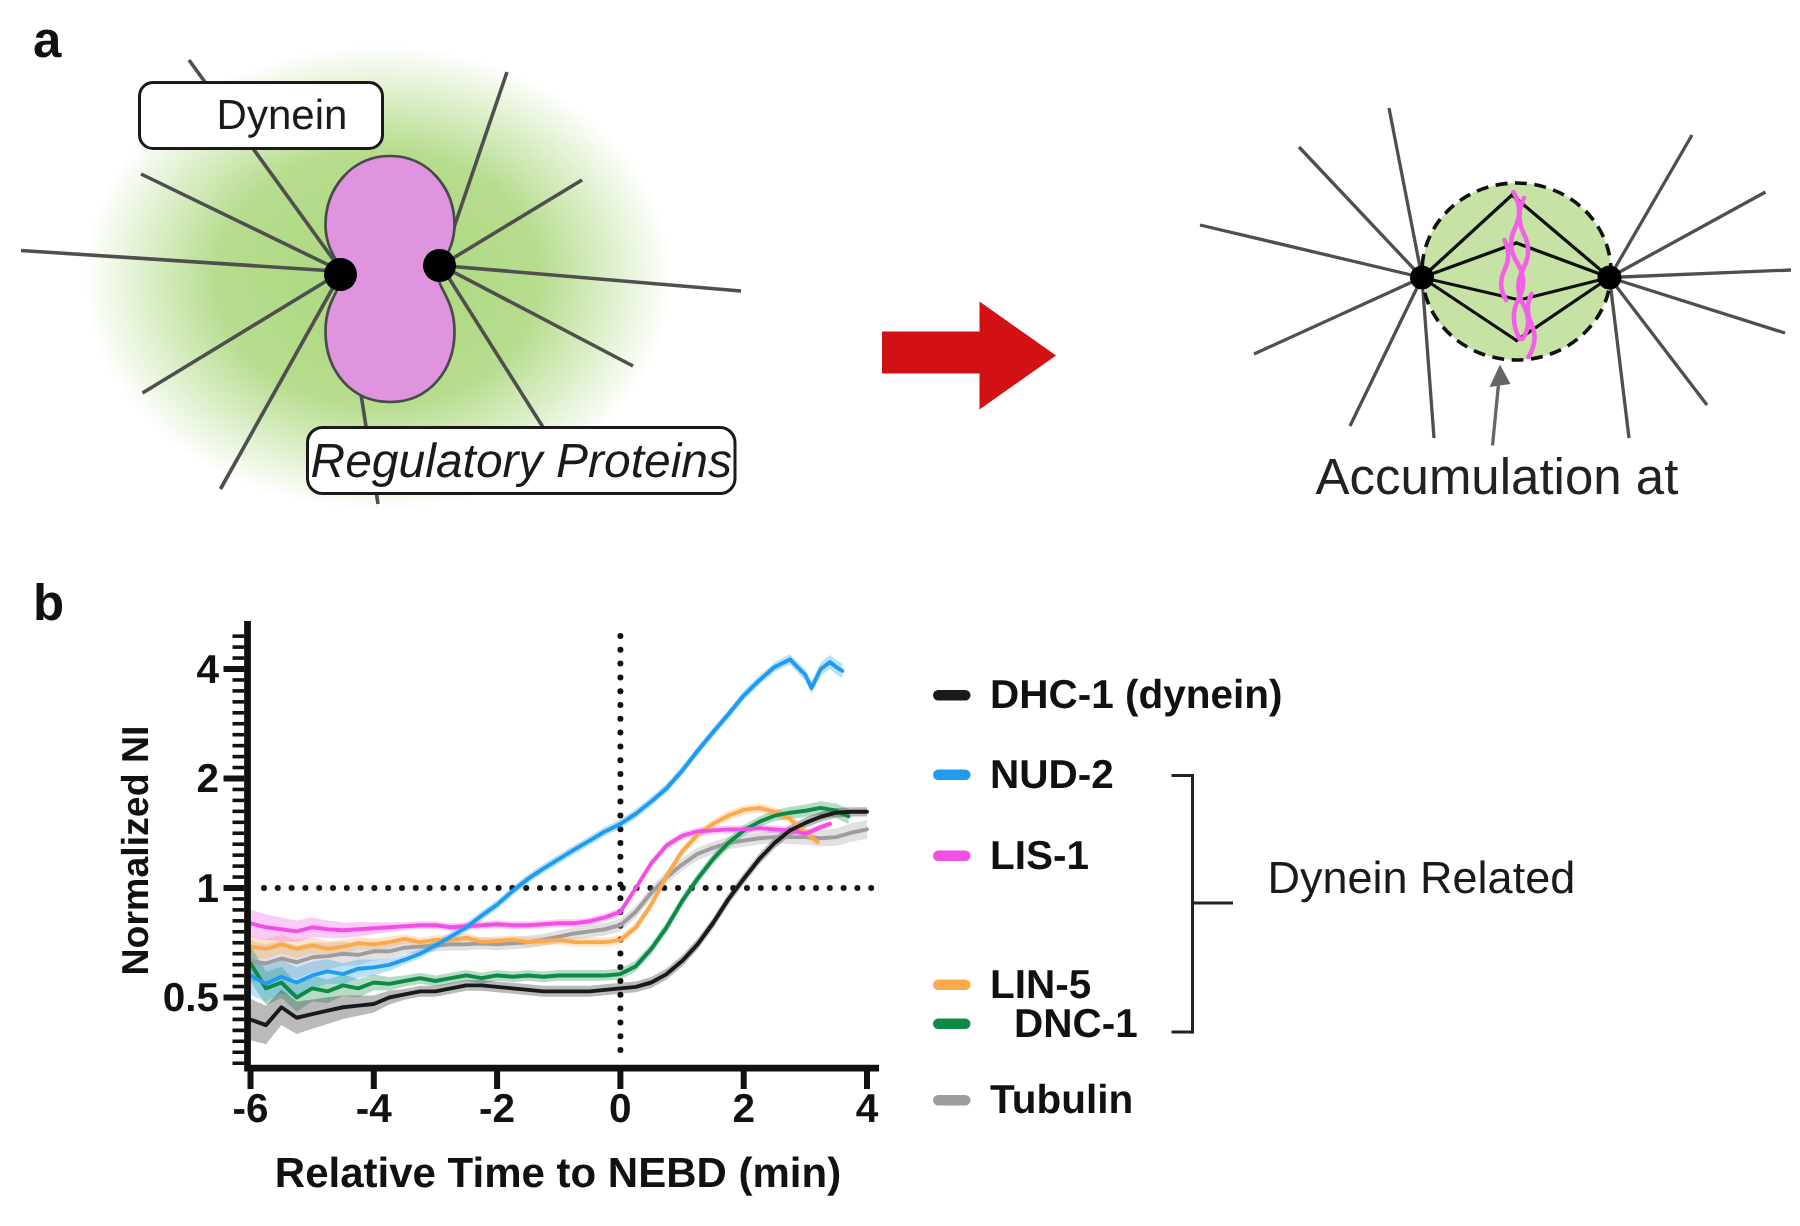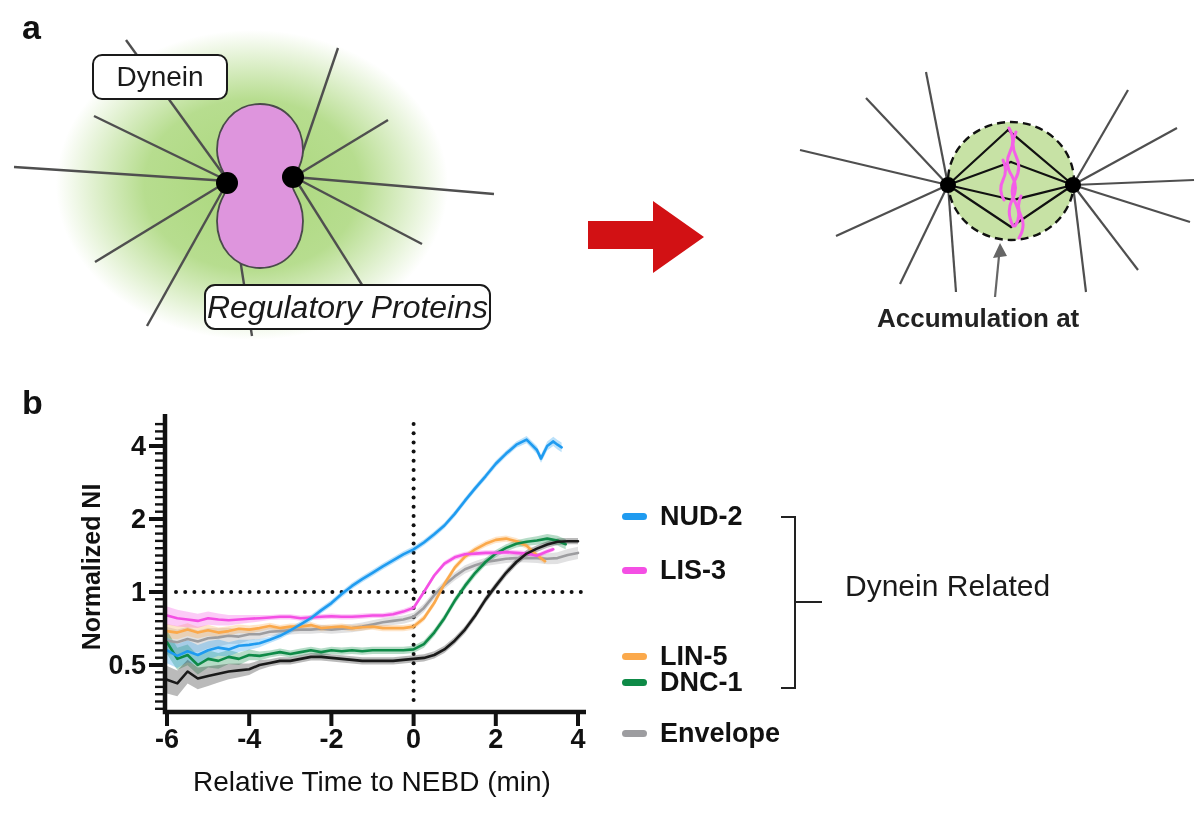--- a/index.html
+++ b/index.html
@@ -4,30 +4,30 @@
 <style>
   html,body{margin:0;padding:0;background:#fff;}
   .page{position:relative;width:1200px;height:817px;background:#ffffff;overflow:hidden;
         font-family:"Liberation Sans",sans-serif;color:#111;}
   svg.layer{position:absolute;left:0;top:0;}
   .panel-letter{position:absolute;font-size:34px;font-weight:bold;color:#111;z-index:5;}
   #letter-a{left:22px;top:8px;}
   #letter-b{left:22px;top:383px;}
   .label-box{position:absolute;display:flex;align-items:center;justify-content:center;
              background:#fff;border:2.5px solid #1a1a1a;font-weight:500;color:#1a1a1a;z-index:4;}
-  #dynein-box{left:92px;top:54px;width:132px;height:42px;border-radius:10px;font-size:28px;}
+  #dynein-box{left:92px;top:54px;width:132px;height:42px;border-radius:10px;font-size:28px;padding-left:28px;}
   #reg-box{left:204px;top:284px;width:283px;height:42px;border-radius:11px;font-size:32px;font-style:italic;}
   #nebd-title{position:absolute;left:531px;top:112px;font-size:28px;line-height:34px;
               font-weight:500;color:#1b1b1b;z-index:4;}
-  #accum-label{position:absolute;left:877px;top:303px;font-size:26px;line-height:31px;
-               font-weight:700;color:#222;z-index:4;}
+  #accum-label{position:absolute;left:877px;top:303px;font-size:34px;line-height:31px;
+               font-weight:400;color:#222;z-index:4;}
   #ylabel{position:absolute;left:91px;top:567px;transform:translate(-50%,-50%) rotate(-90deg);
           white-space:nowrap;font-size:25px;font-weight:bold;z-index:4;}
   #xlabel{position:absolute;left:372px;top:766px;transform:translateX(-50%);
-          white-space:nowrap;font-size:28px;font-weight:normal;z-index:4;}
+          white-space:nowrap;font-size:28px;font-weight:bold;z-index:4;}
   .legend-row{position:absolute;left:622px;height:28px;display:flex;align-items:center;z-index:4;}
   .legend-row .swatch{width:25px;height:7px;border-radius:4px;margin-right:13px;background:#999;}
   .legend-row .legend-label{font-size:27px;font-weight:bold;color:#111;white-space:nowrap;}
   .bracket-part{position:absolute;background:#222;z-index:3;}
   #bracket-v{left:794px;top:516px;width:2px;height:173px;}
   #bracket-top{left:781px;top:516px;width:14px;height:2px;}
   #bracket-bottom{left:781px;top:687px;width:14px;height:2px;}
   #bracket-mid{left:796px;top:601px;width:26px;height:2px;}
   #group-label{position:absolute;left:845px;top:566px;font-size:30px;line-height:39px;
                font-weight:400;color:#1a1a1a;z-index:4;}
@@ -294,39 +294,43 @@
 
   <div id="accum-label">
     <div>Accumulation at</div>
   </div>
 
   <div class="panel-letter" id="letter-b">b</div>
 
   <div id="ylabel">Normalized NI</div>
   <div id="xlabel">Relative Time to NEBD (min)</div>
 
+  <div class="legend-row" style="top:449px;">
+    <span class="swatch" style="background: rgb(26, 26, 26);"></span>
+    <span class="legend-label">DHC-1 (dynein)</span>
+  </div>
   <div class="legend-row" style="top:502px;text-align:right;">
     <span class="swatch" style="background: rgb(31, 155, 240);"></span>
     <span class="legend-label">NUD-2</span>
   </div>
   <div class="legend-row" style="top:556px;">
     <span class="swatch" style="background: rgb(244, 79, 228);"></span>
-    <span class="legend-label">LIS-3</span>
+    <span class="legend-label">LIS-1</span>
   </div>
   <div class="legend-row" style="top:642px;">
     <span class="swatch" style="background: rgb(251, 169, 75);"></span>
     <span class="legend-label">LIN-5</span>
   </div>
-  <div class="legend-row" style="top:668px;">
+  <div class="legend-row" style="top:668px;gap:16px;">
     <span class="swatch" style="background: rgb(14, 138, 71);"></span>
     <span class="legend-label">DNC-1</span>
   </div>
   <div class="legend-row" style="top:719px;">
     <span class="swatch" style="background: rgb(157, 157, 160);"></span>
-    <span class="legend-label">Envelope</span>
+    <span class="legend-label">Tubulin</span>
   </div>
 
   <div class="bracket-part" id="bracket-v"></div>
   <div class="bracket-part" id="bracket-top"></div>
   <div class="bracket-part" id="bracket-bottom"></div>
   <div class="bracket-part" id="bracket-mid"></div>
   <div id="group-label">
     <div>Dynein Related</div>
   </div>
 

